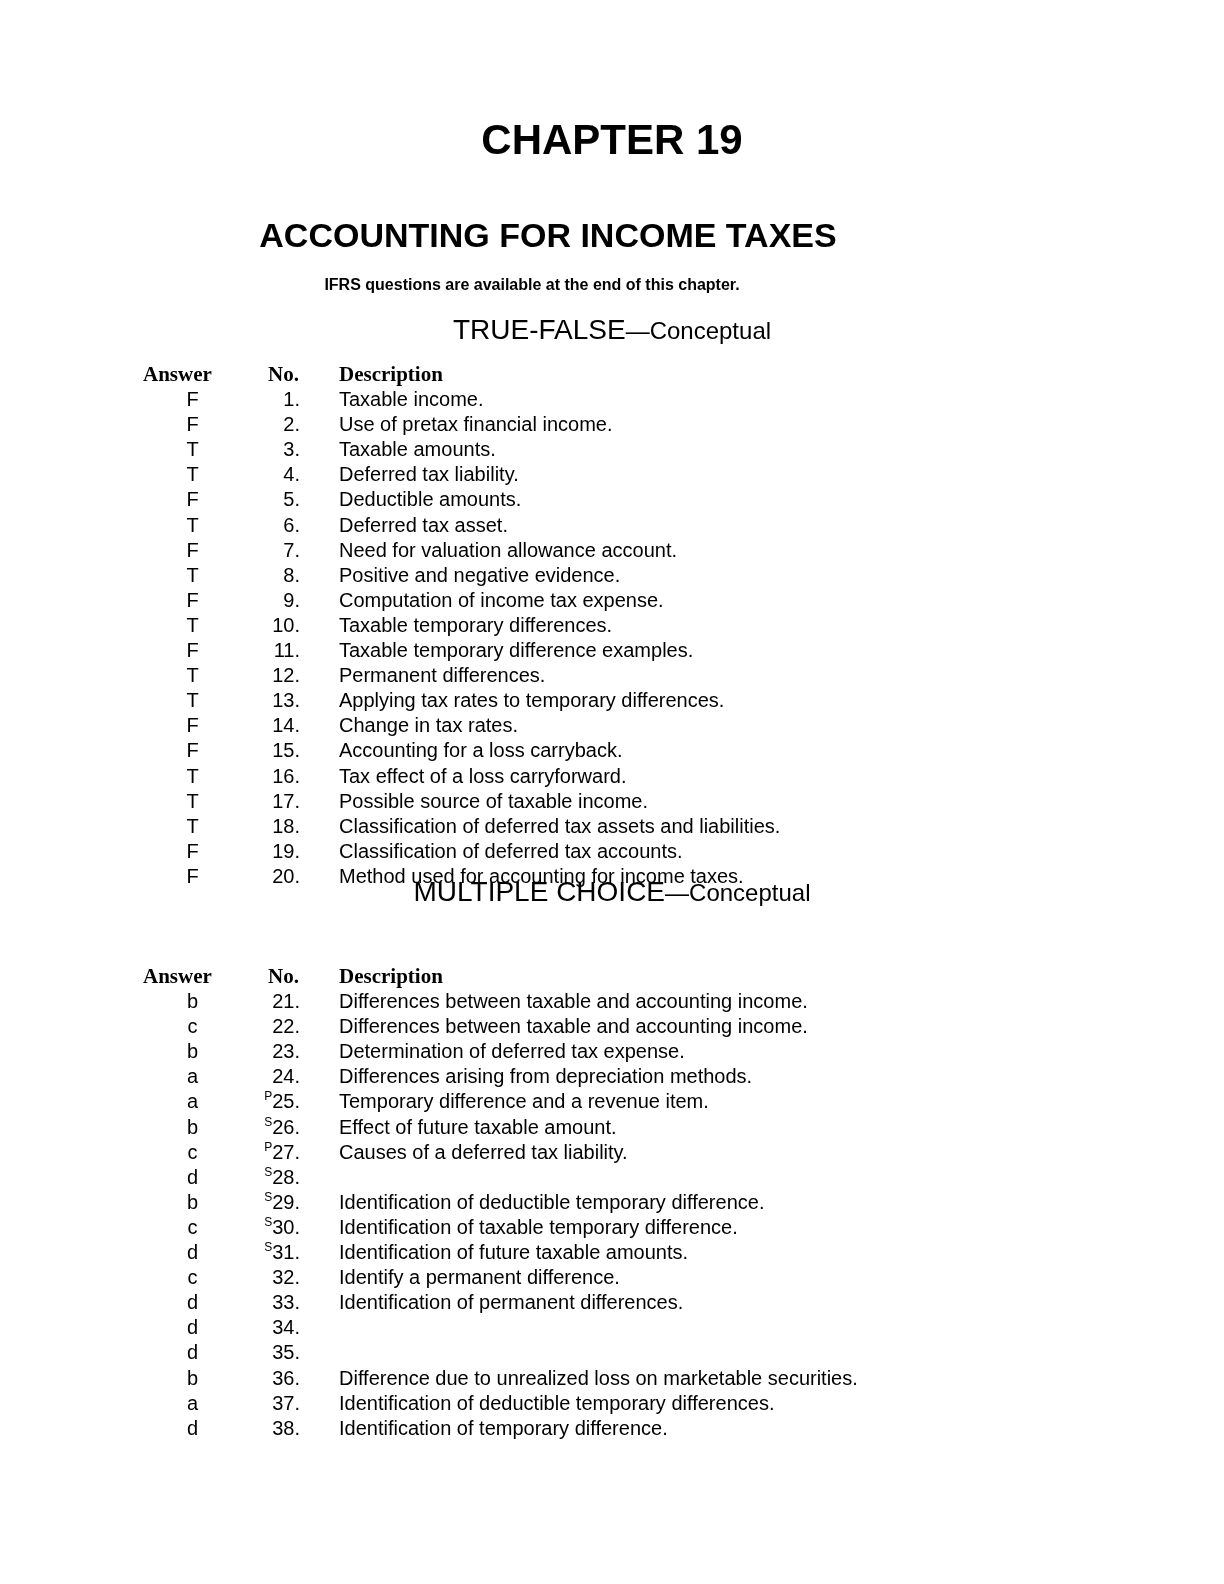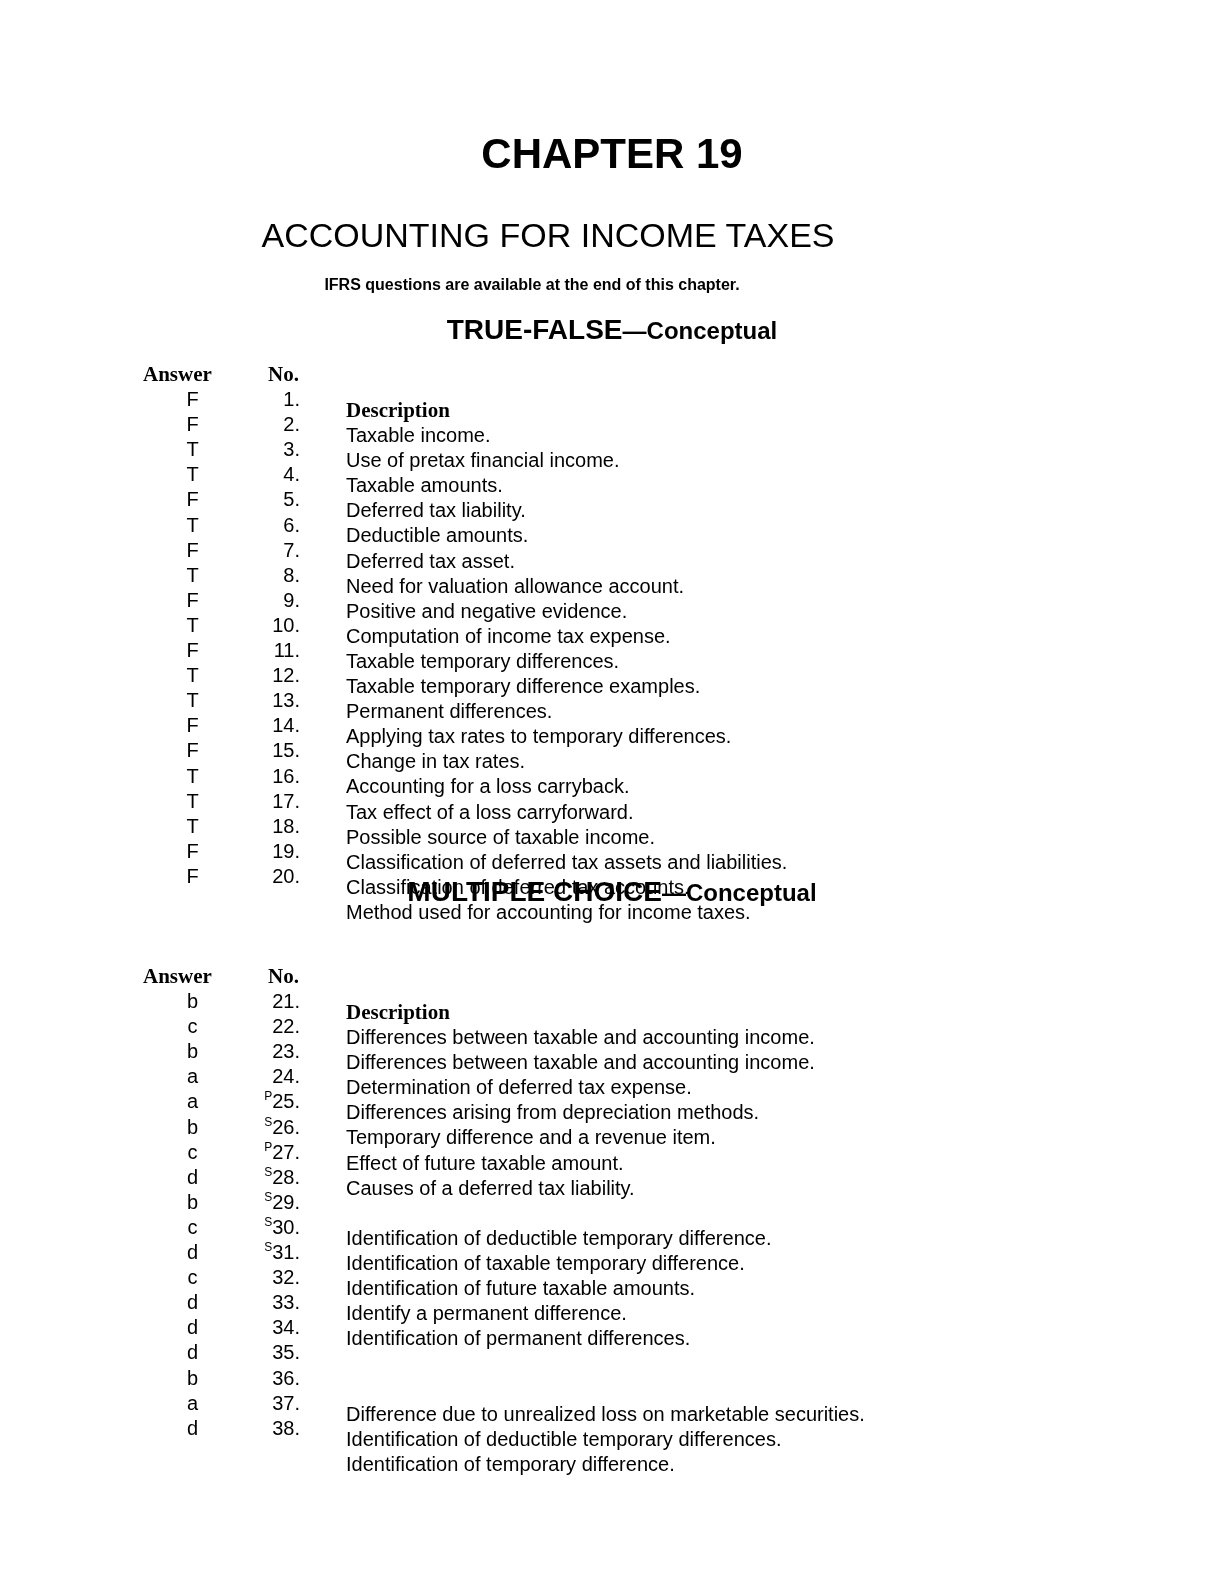--- a/index.html
+++ b/index.html
@@ -1,27 +1,27 @@
 <!DOCTYPE html>
 <html><head>
 <meta charset="utf-8">
 <style>
   html, body { margin: 0; padding: 0; background: #ffffff; }
   body { width: 1224px; height: 1584px; position: relative; font-family: "Liberation Sans", sans-serif; color: #000; overflow: hidden; }
-  .chapter { position: absolute; top: 130px; left: 0; width: 1224px; text-align: center; font-size: 42px; font-weight: bold; }
-  .title { position: absolute; top: 216px; left: 0; width: 1096px; text-align: center; font-size: 34px; font-weight: normal; }
+  .chapter { position: absolute; top: 116px; left: 0; width: 1224px; text-align: center; font-size: 42px; font-weight: bold; }
+  .title { position: absolute; top: 216px; left: 0; width: 1096px; text-align: center; font-size: 34px; font-weight: bold; }
   .note { position: absolute; top: 276px; left: 0; width: 1064px; text-align: center; font-size: 16px; font-weight: bold; }
-  .sec-head { position: absolute; left: 0; width: 1224px; text-align: center; font-weight: bold; }
+  .sec-head { position: absolute; left: 0; width: 1224px; text-align: center; font-weight: normal; }
   .sec-head .main { font-size: 28px; }
   .sec-head .sub { font-size: 24px; }
   .table { position: absolute; left: 140px; width: 900px; }
   .row { height: 25.1px; font-size: 20px; line-height: 25px; position: relative; }
   .row .ans { position: absolute; left: 0; width: 105px; text-align: center; }
   .row .no { position: absolute; left: 105px; width: 55px; text-align: right; }
-  .row .desc { position: absolute; left: 206px; white-space: nowrap; margin-top: 36px; }
+  .row .desc { position: absolute; left: 199px; white-space: nowrap; }
   .row.hdr { font-weight: bold; font-size: 21px; font-family: Liberation Serif, serif; }
   .row.hdr .ans { text-align: left; left: 3px; }
   .row.hdr .no { text-align: left; left: 128px; }
   sup { font-size: 12px; vertical-align: 8px; line-height: 0; }
 </style>
 </head>
 <body>
 
 <div class="chapter">CHAPTER 19</div>
 <div class="title">ACCOUNTING FOR INCOME TAXES</div>

